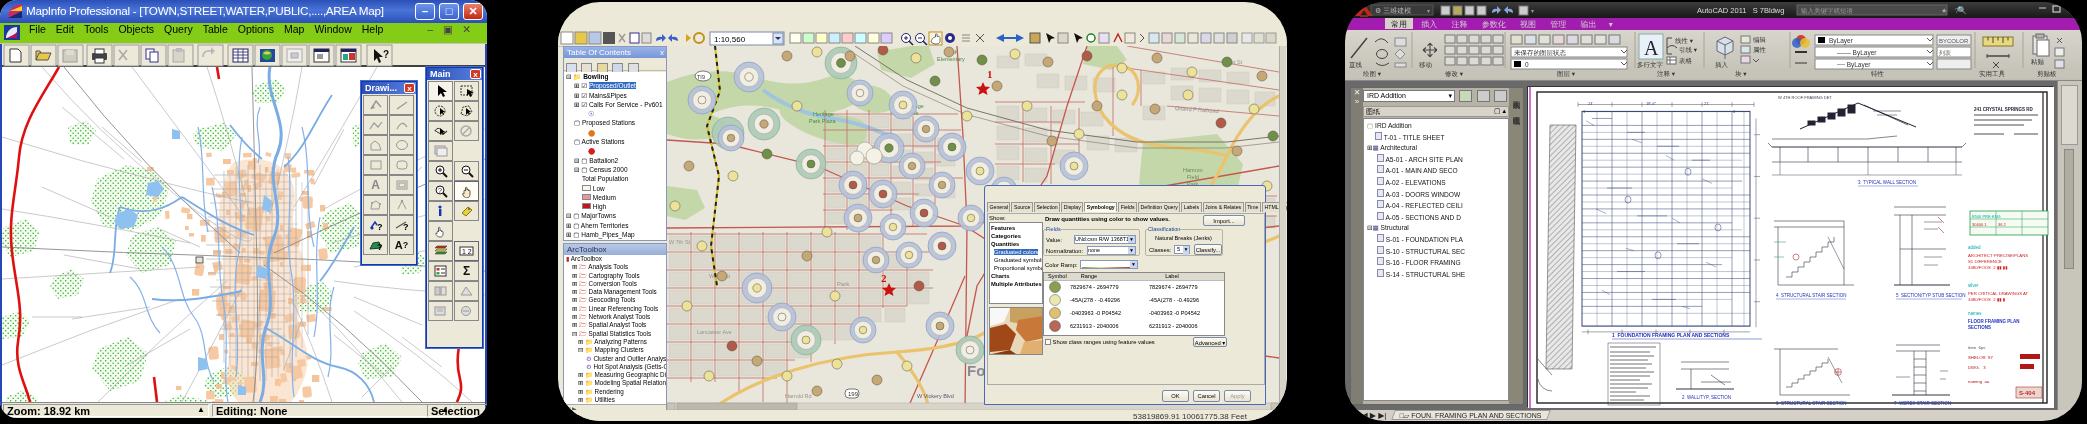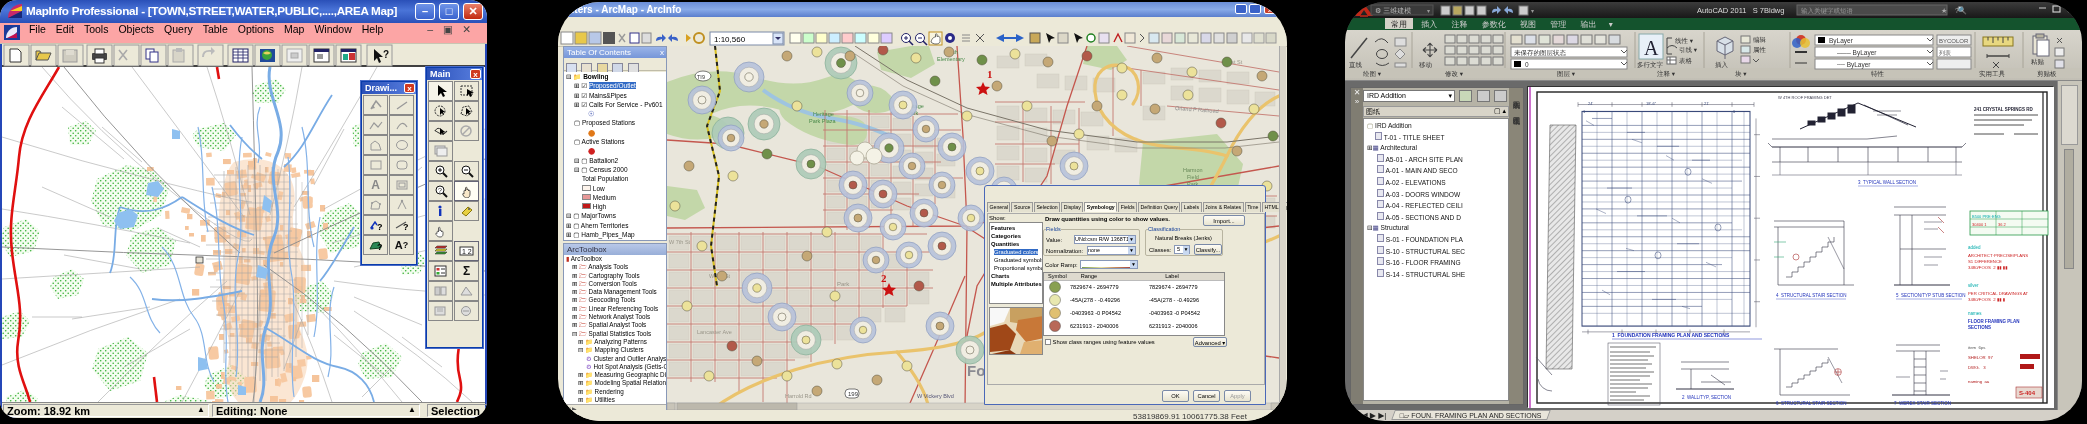--- a/index.html
+++ b/index.html
@@ -1,23 +1,23 @@
 <!DOCTYPE html>
 <html><head>
 <meta charset="utf-8">
 <style>
 *{margin:0;padding:0;box-sizing:border-box;}
 html,body{width:2087px;height:424px;background:#000;overflow:hidden;font-family:"Liberation Sans",sans-serif;}
 
 #w1{position:absolute;left:0;top:3;width:487px;height:418px;border-radius:17px;background:#ece9d8;overflow:hidden;}
 #w1 .tb{position:absolute;left:0;top:0;width:100%;height:23px;background:linear-gradient(#2a50b8,#4a74d8 45%,#2a50b8);}
-#w1 .tb .ttl{position:absolute;left:26px;top:4px;color:#fff;font-weight:bold;font-size:11.7px;letter-spacing:-0.3px;white-space:nowrap;}
+#w1 .tb .ttl{position:absolute;left:26px;top:4px;color:#fff;font-weight:normal;font-size:11.7px;letter-spacing:-0.3px;white-space:nowrap;}
 .xpbtn{position:absolute;top:3px;width:20px;height:17px;border-radius:3px;background:linear-gradient(#6f94e8,#3a63cf);border:1px solid #fff;color:#fff;font-size:11px;text-align:center;line-height:15px;font-weight:bold;}
 .xpbtn.cl{background:linear-gradient(#e8806a,#c22a10);}
-#w1 .menubar{position:absolute;left:0;top:23px;width:100%;height:21px;background:#fca5a5;border-bottom:1px solid #c8c5b2;font-size:10.5px;color:#000;}
+#w1 .menubar{position:absolute;left:0;top:23px;width:100%;height:21px;background:#84cc16;border-bottom:1px solid #c8c5b2;font-size:10.5px;color:#000;}
 #w1 .menubar span{margin-right:10px;}
 #w1 .toolbar{position:absolute;left:0;top:44px;width:100%;height:23px;background:#ece9d8;border-bottom:2px solid #404040;}
 
 #w1 .map{position:absolute;left:2px;top:67px;width:483px;height:335px;background:#fff;}
 #w1 .status{position:absolute;left:2px;top:402px;width:483px;height:16px;background:#ece9d8;font-size:11px;font-weight:bold;border-top:1px solid #888;}
 #w1 .status .seg{position:absolute;top:1px;height:13px;border:1px solid #999;border-right-color:#fff;border-bottom-color:#fff;padding:0 3px;white-space:nowrap;overflow:hidden;}
 
 .float-tb{position:absolute;background:#ece9d8;border:1px solid #0a3cab;box-shadow:0 0 0 1px #4a6cc8;}
 .float-tb .ft-title{height:12px;background:linear-gradient(90deg,#2a50b8,#5a80e0);color:#fff;font-size:9px;font-weight:bold;padding-left:3px;line-height:12px;position:relative;}
 .ft-x{position:absolute;right:1px;top:1px;width:11px;height:10px;background:#d03a20;border:1px solid #fff;border-radius:2px;color:#fff;font-size:8px;line-height:9px;text-align:center;font-weight:bold;}
@@ -28,21 +28,21 @@
 #w2 .tb2{position:absolute;left:0;top:0;width:100%;height:15px;background:linear-gradient(#6a8ed8,#88aae8 50%,#5a7ecd);color:#fff;font-size:10px;font-weight:bold;}
 #w2 .menubar2{position:absolute;left:0;top:15px;width:100%;height:13px;background:#ece9d8;font-size:7.5px;padding-top:2px;}
 #w2 .menubar2 span{margin-right:10px;}
 #w2 .toolbar2{position:absolute;left:0;top:28px;width:100%;height:17px;background:#ece9d8;border-bottom:1px solid #c8c4b0;}
 #w2 .panel{position:absolute;background:#ece9d8;border:1px solid #8898b8;}
 .ph{height:11px;background:linear-gradient(#9ab4e8,#7696d8);color:#fff;font-size:8px;padding-left:3px;line-height:11px;position:relative;}
 #w2 .status2{position:absolute;left:0;top:408px;width:100%;height:11px;background:#ece9d8;font-size:8px;color:#333;}
 
 #w3{position:absolute;left:1345px;top:2px;width:737px;height:419px;border-radius:40px;background:#4a4a4a;overflow:hidden;}
 #w3 .tb3{position:absolute;left:0;top:0;width:100%;height:16px;background:linear-gradient(#3c3c3c,#181818);}
-#w3 .ribtabs{position:absolute;left:0;top:16px;width:100%;height:12px;background:#14532d;font-size:8px;color:#ccc;}
+#w3 .ribtabs{position:absolute;left:0;top:16px;width:100%;height:12px;background:#a21caf;font-size:8px;color:#ccc;}
 #w3 .ribbon{position:absolute;left:0;top:28px;width:100%;height:51px;background:linear-gradient(#d8d5cc,#c2bfb5);border-bottom:1px solid #888;}
 #w3 .main3{position:absolute;left:0;top:79px;width:100%;height:329px;background:#6a6a6a;}
 #w3 .statusbar3{position:absolute;left:0;top:408px;width:100%;height:11px;background:#d4d0c8;font-size:8px;color:#222;}
 .dtab{display:inline-block;border:1px solid #999;border-bottom:none;background:#e4e1d0;padding:1px 1.5px 0 1.5px;margin-right:1px;height:10px;vertical-align:bottom;font-size:5.2px;}
 .xpb{background:linear-gradient(#fdfbf4,#e8e4d0);border:1px solid #7a8aa8;border-radius:2px;font-size:5.8px;text-align:center;line-height:10px;color:#000;}
 </style>
 </head>
 <body>
 
 <div id="w1">
@@ -660,32 +660,26 @@
             </svg>
           </div>
      </div>
    </div>
   </div>
   <div style="position:absolute;left:0;bottom:0;width:100%;height:3px;background:#2547b8;"></div>
   <div style="position:absolute;left:0;top:44px;width:2px;bottom:0;background:#2547b8;"></div>
   <div style="position:absolute;right:0;top:44px;width:2px;bottom:0;background:#2547b8;"></div>
   <div class="status">
     <div class="seg" style="left:1px;width:206px;">Zoom: 18.92 km<span style="float:right;font-size:8px;">▲</span></div>
-    <div class="seg" style="left:210px;width:208px;">Editing: None<span style="float:right;font-size:8px;">▲</span></div>
+    <div class="seg" style="left:210px;width:241px;">Editing: None<span style="float:right;font-size:8px;">▲</span></div>
     <div class="seg" style="left:425px;width:61px;">Selection</div>
   </div>
 </div>
 
 <div id="w2">
- <div class="tb2">
-      <span style="position:absolute;left:8px;top:2px;">...ters - ArcMap - ArcInfo</span>
-   <span style="position:absolute;right:40px;top:2px;width:12px;height:10px;background:#3a62c8;border:1px solid #fff;border-radius:2px;"></span>
-   <span style="position:absolute;right:26px;top:2px;width:12px;height:10px;background:#3a62c8;border:1px solid #fff;border-radius:2px;"></span>
-   <span style="position:absolute;right:11px;top:2px;width:12px;height:10px;background:#c8402a;border:1px solid #fff;border-radius:2px;color:#fff;font-size:7px;line-height:9px;text-align:center;">x</span>
- </div>
  <div class="toolbar2">
   <svg width="729" height="17">
    <g>
     <rect x="3" y="2" width="12" height="12" fill="#fff" stroke="#888"></rect>
           <rect x="17" y="2" width="12" height="12" fill="#e8c84a" stroke="#888"></rect>
           <rect x="31" y="2" width="12" height="12" fill="#b8c8e8" stroke="#888"></rect>
           <rect x="45" y="2" width="12" height="12" fill="#555"></rect>
     <path d="M61 4 l6 8 M67 4 l-6 8" stroke="#999" stroke-width="1.4"></path>
     <rect x="72" y="3" width="9" height="10" fill="#fff" stroke="#338"></rect>
           <rect x="84" y="3" width="9" height="10" fill="#ddd" stroke="#888"></rect>

